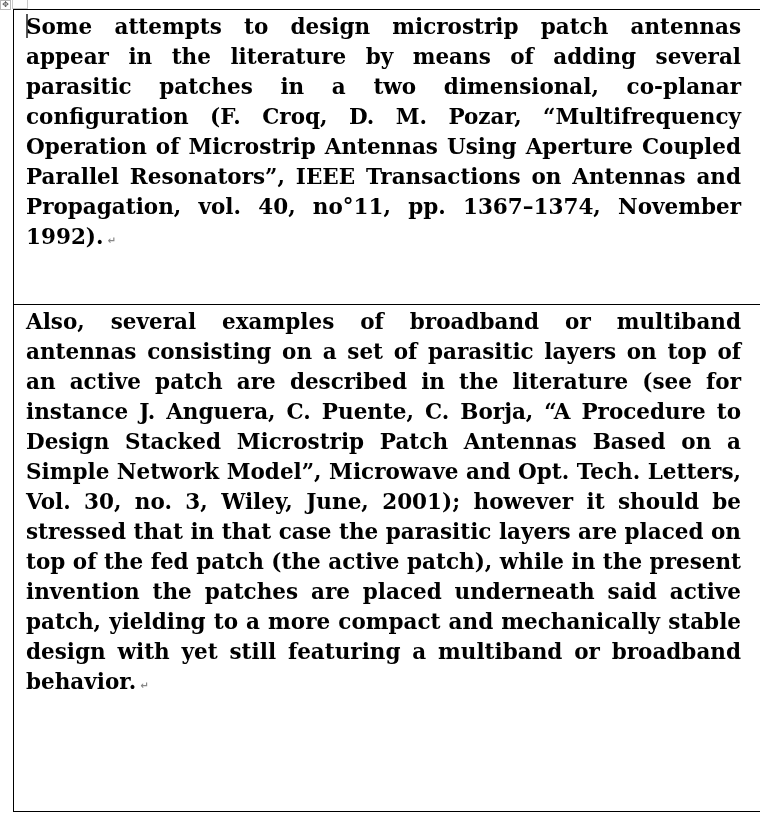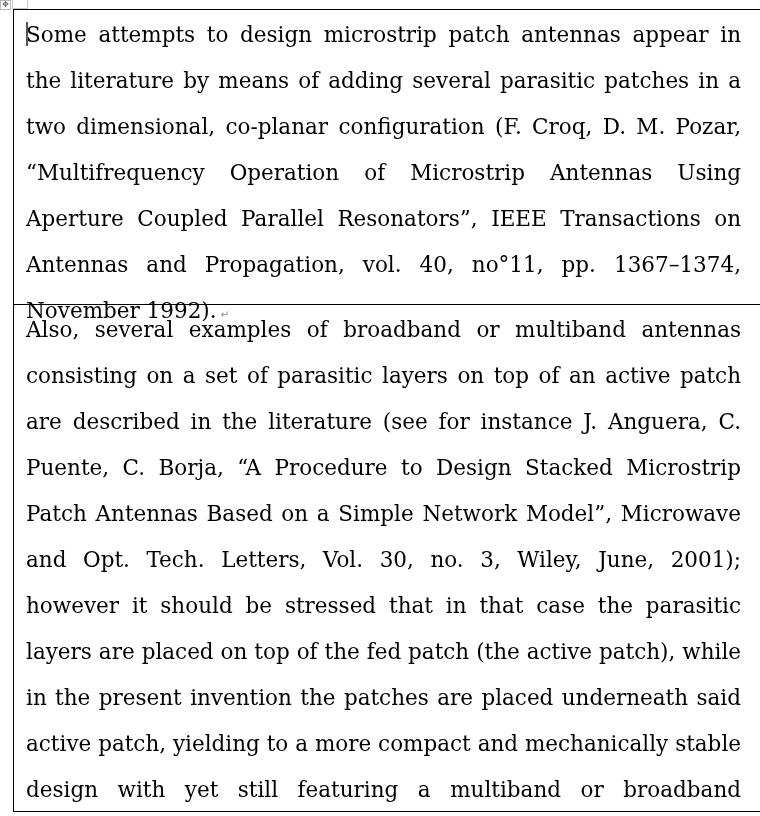--- a/index.html
+++ b/index.html
@@ -18,25 +18,26 @@
     width: 760px; border-collapse: collapse;
   }
   table.doc td {
     border: 1px solid #000;
     padding: 0 18px 0 12px;
     vertical-align: top;
   }
   .para {
     font-family: "DejaVu Serif", serif;
     font-size: 21.5px;
-    line-height: 46px;
+    line-height: 30px;
     color: #000;
     text-align: justify;
     margin: 2px 10px 0 0;
     width: 715px;
+    font-weight: bold;
   }
   .cell1 .para { height: 292px; }
   .cell2 .para { height: 504px; }
   .cursor {
     display: inline-block; width: 2px; height: 24px; background: #555;
     vertical-align: -4px; margin-right: -2px;
   }
   .pmark { color: #888; font-size: 10px; font-family: "DejaVu Sans", sans-serif; margin-left: 4px; }
 </style>
 </head>

